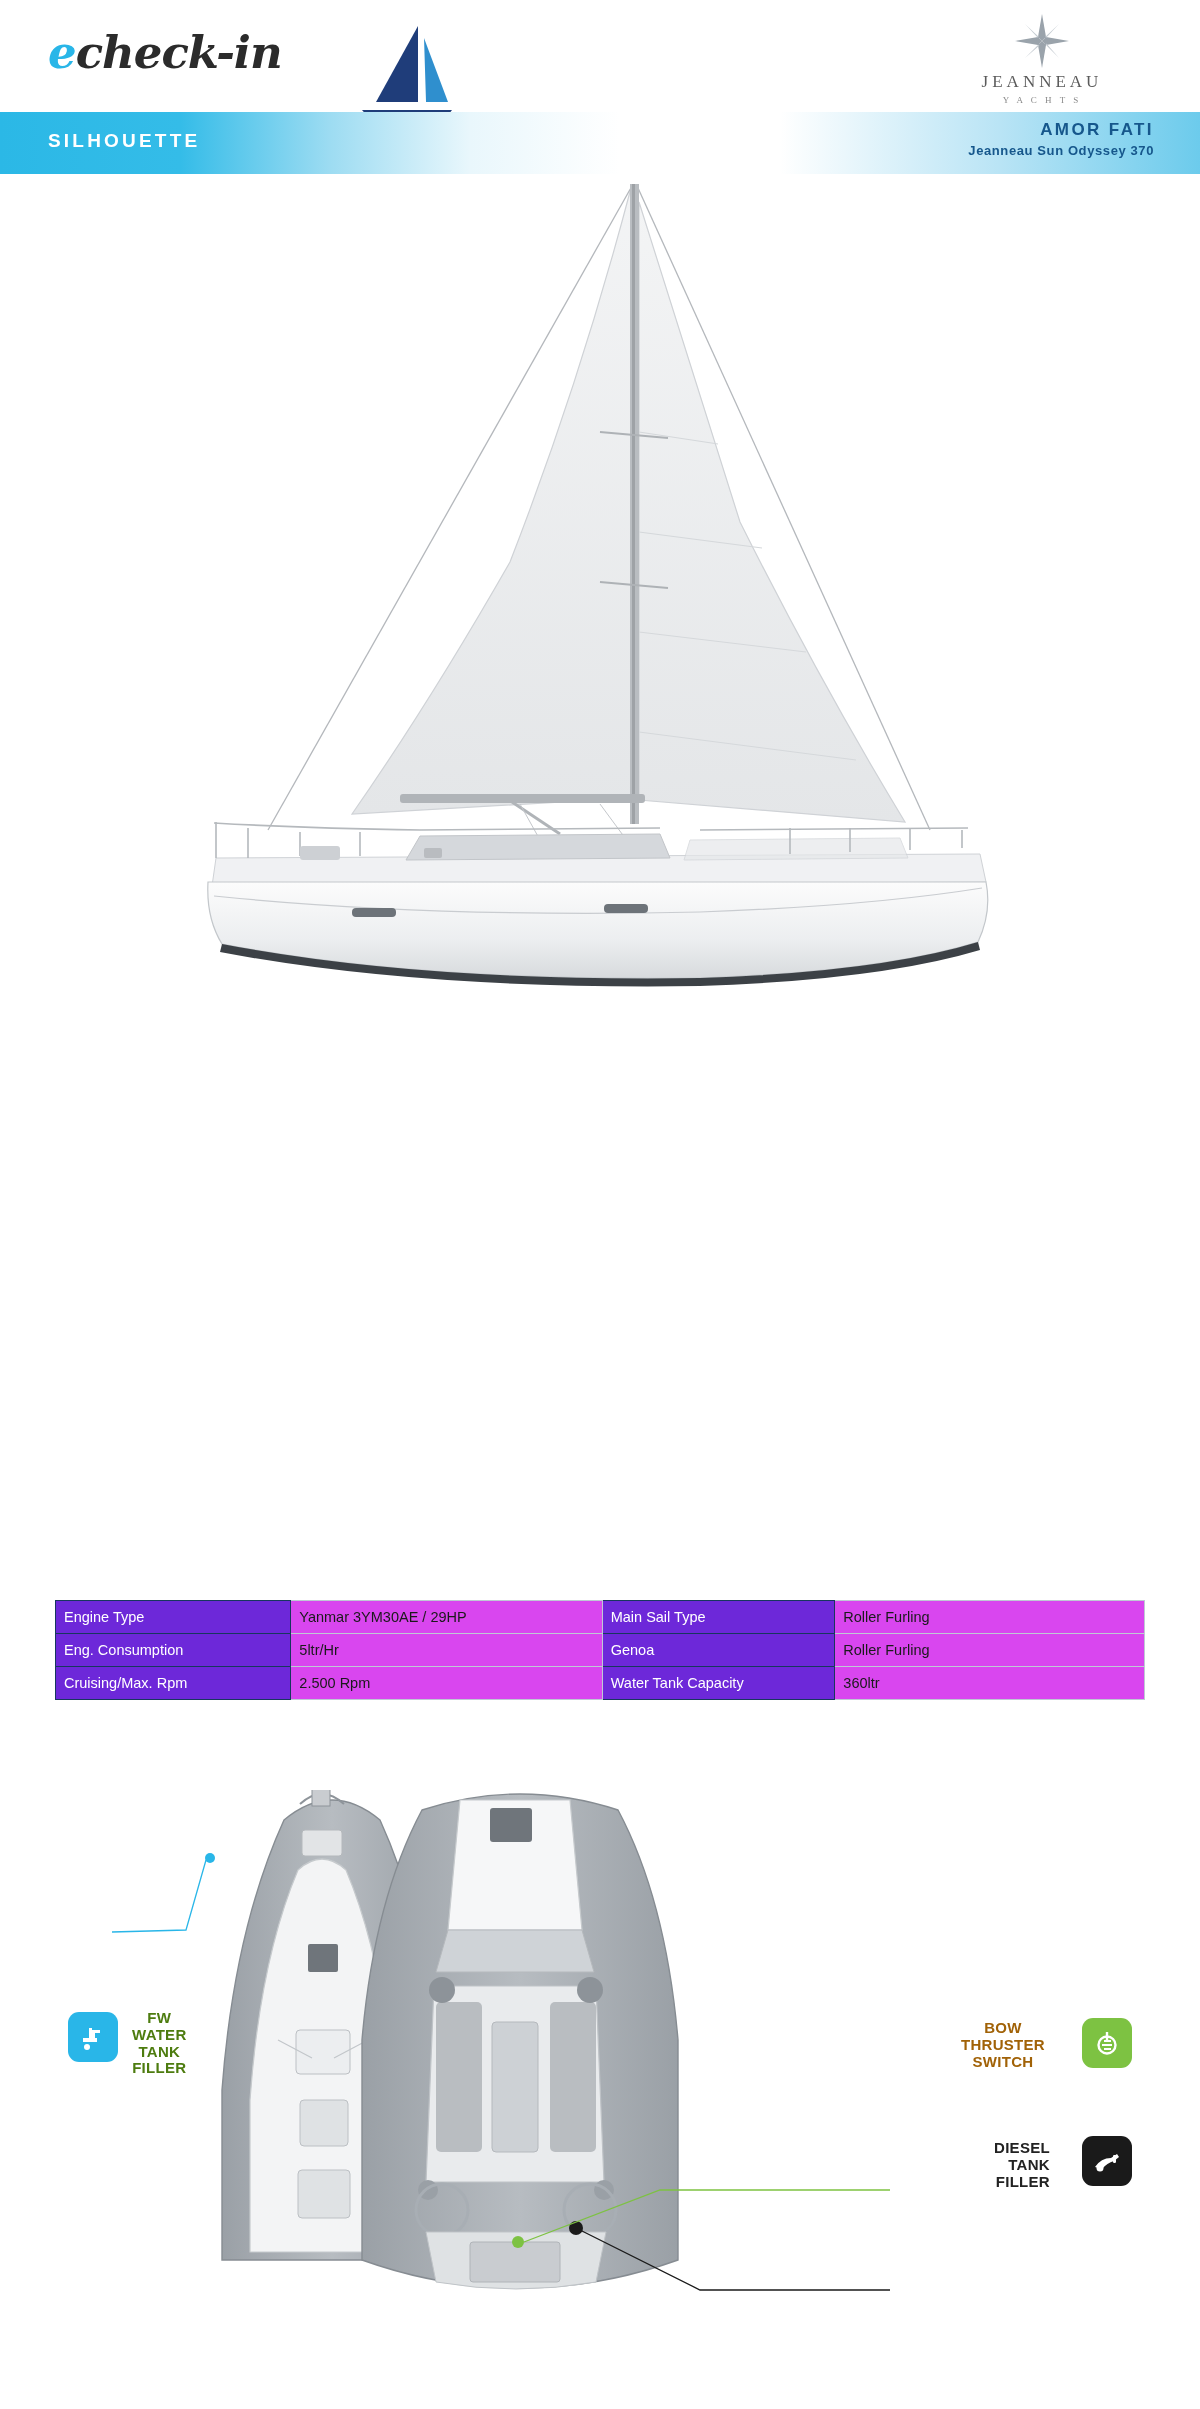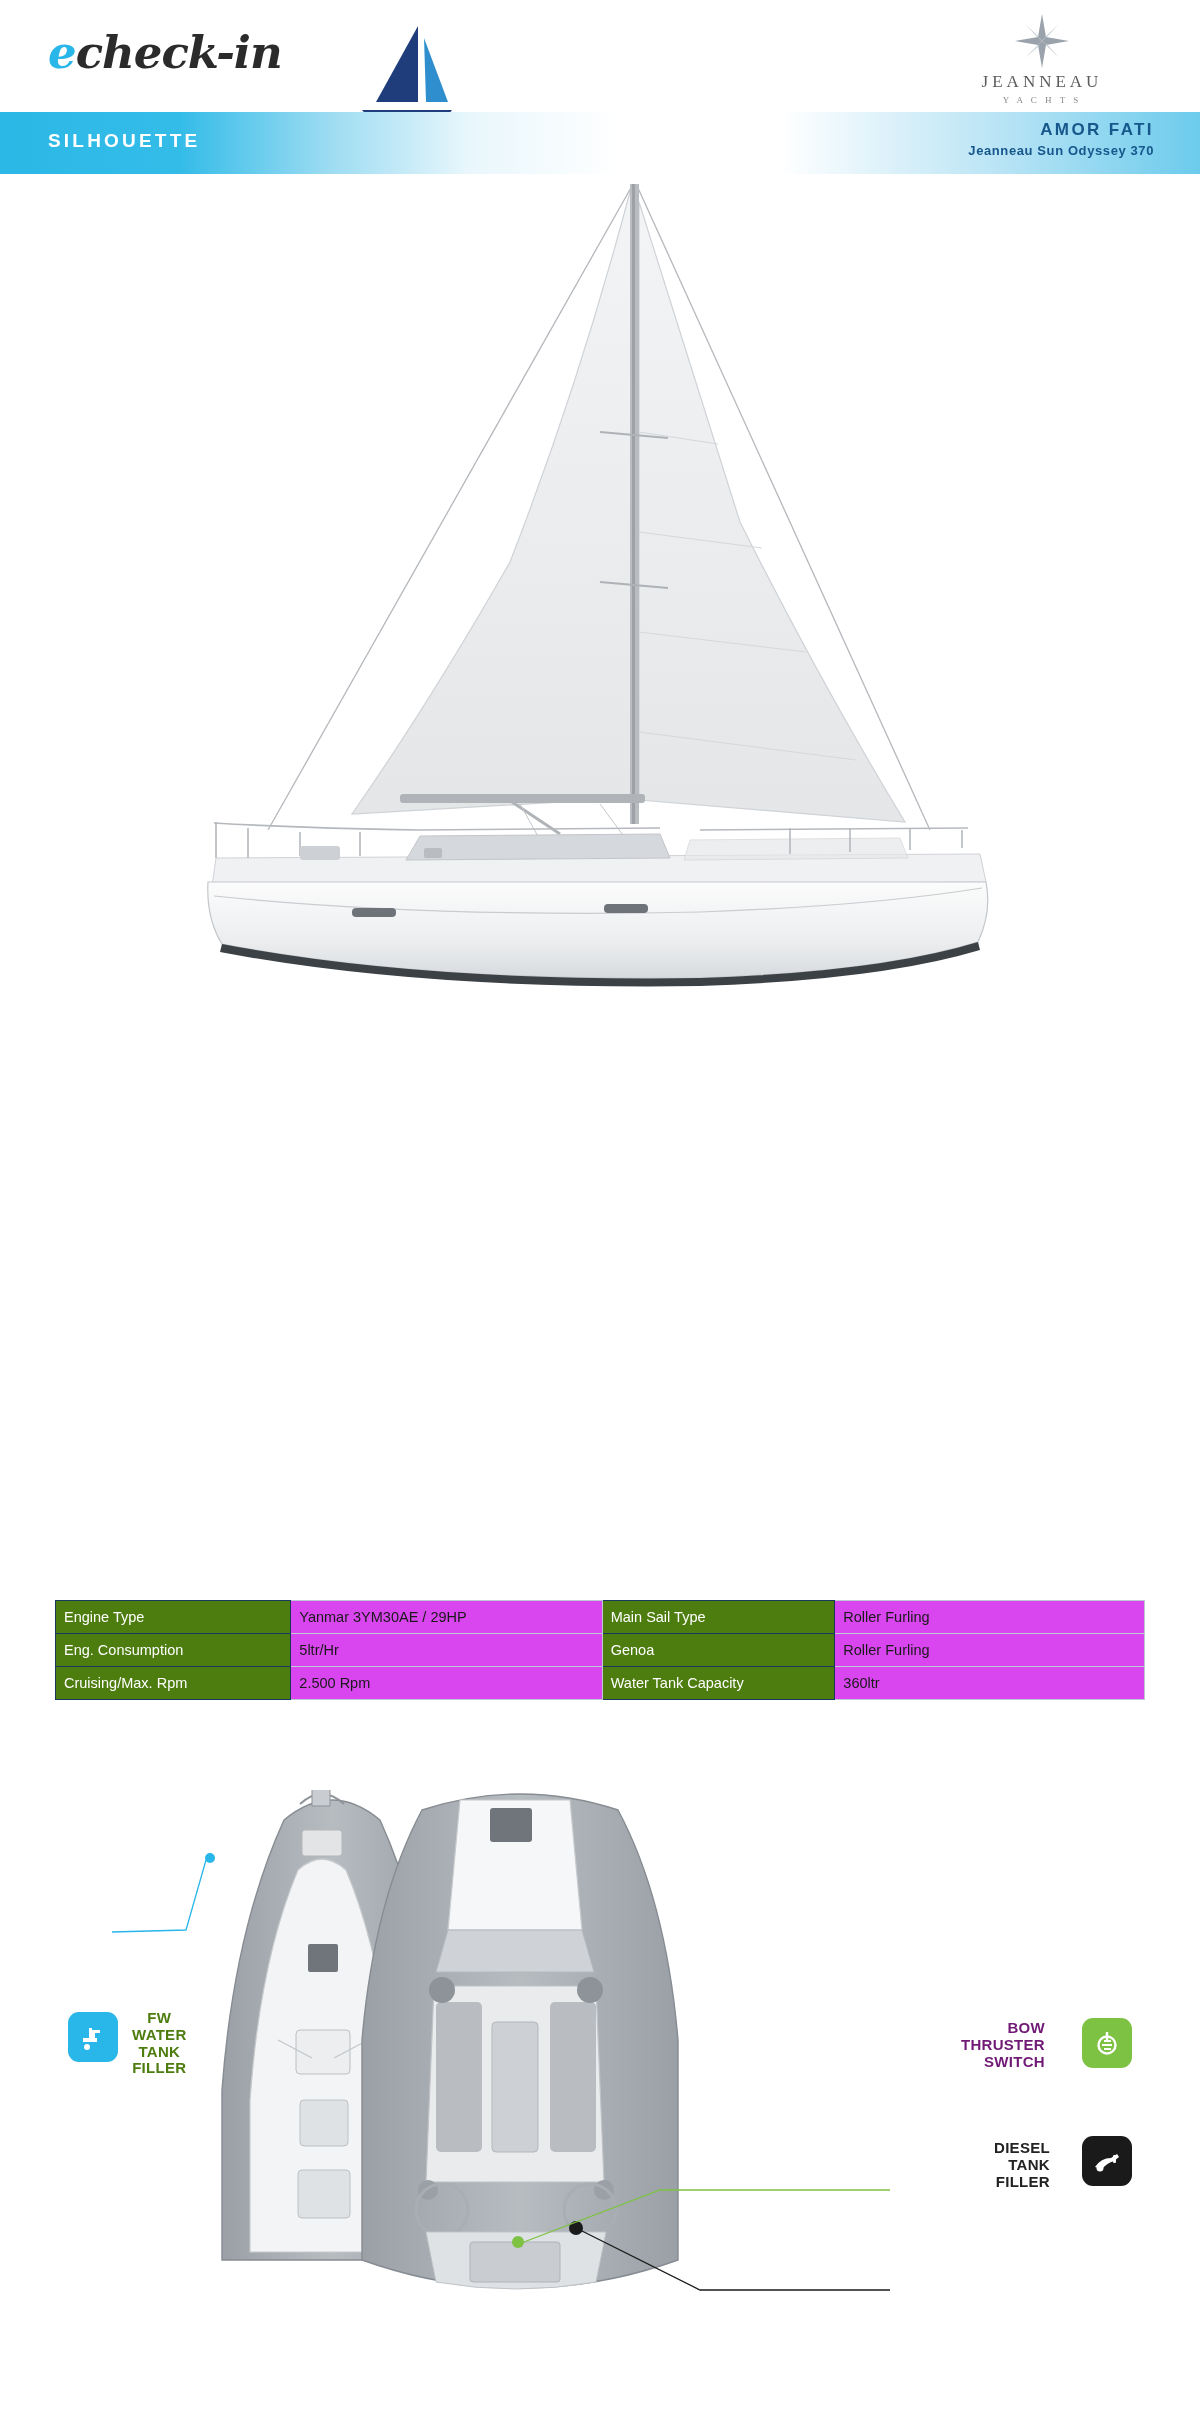--- a/index.html
+++ b/index.html
@@ -128,21 +128,21 @@
     border-collapse: collapse;
     font-size: 14.5px;
   }
   .spec-table td {
     height: 32px;
     padding: 0 8px;
     border: 1px solid #bfc9d4;
     vertical-align: middle;
   }
   .spec-table td.lbl {
-    background: #4d7c0f;
+    background: #6d28d9;
     color: #ffffff;
     width: 230px;
     font-size: 14.5px;
     border-color: #17375e;
   }
   .spec-table td.val {
     background: #d946ef;
     color: #1a1a1a;
     width: 315px;
   }
@@ -157,21 +157,21 @@
   }
 
   .callout {
     position: absolute;
     font-size: 15px;
     font-weight: bold;
     line-height: 1.12;
     letter-spacing: 0.3px;
   }
   .callout.fw { left: 132px; top: 2010px; color: #4d7c0f; text-align: center; }
-  .callout.bow { right: 155px; top: 2020px; color: #701a75; text-align: right; }
+  .callout.bow { right: 155px; top: 2020px; color: #a16207; text-align: center; }
   .callout.diesel { right: 150px; top: 2140px; color: #222222; text-align: right; }
 
   .badge {
     position: absolute;
     width: 50px;
     height: 50px;
     border-radius: 11px;
     display: flex;
     align-items: center;
     justify-content: center;

